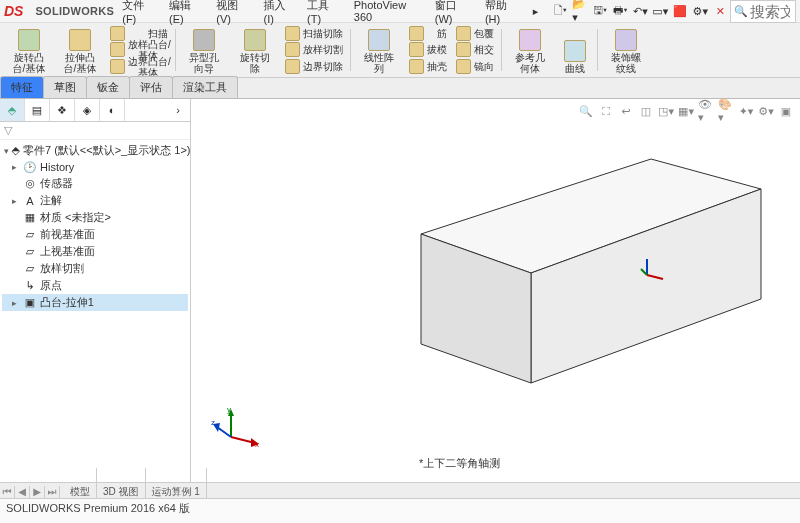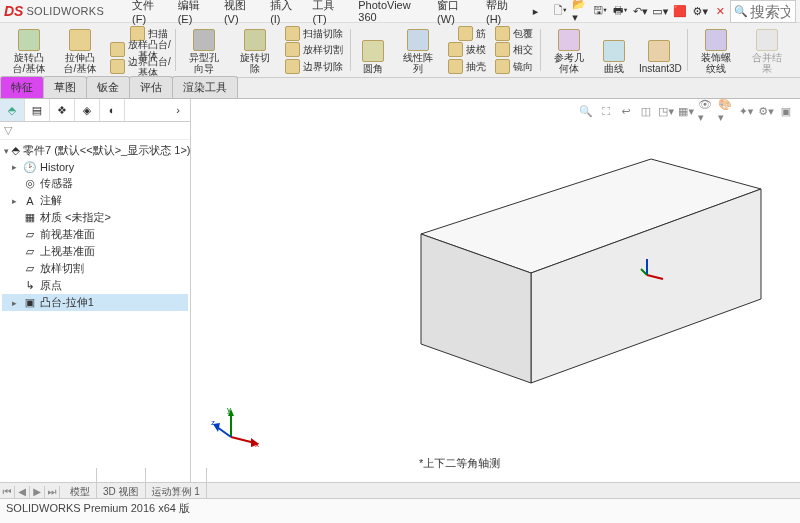--- a/index.html
+++ b/index.html
@@ -1,36 +1,36 @@
 <!DOCTYPE html>
 <html><head>
 <meta charset="utf-8">
 <style>
   html,body{margin:0;padding:0;width:800px;height:523px;font-family:"Microsoft YaHei",Arial,sans-serif;font-size:11px;color:#333;background:#fff;overflow:hidden}
   .menubar{display:flex;align-items:center;height:22px;background:#f5f5f5;border-bottom:1px solid #ddd;padding:0 4px;gap:2px}
-  .logo{display:flex;align-items:center;gap:3px;margin-right:20px}
+  .logo{display:flex;align-items:center;gap:12px;margin-right:0}
   .logo-ds{font-weight:bold;font-style:italic;color:#d62828;font-size:14px}
-  .logo-text{font-weight:normal;color:#555;letter-spacing:0.3px}
+  .logo-text{font-weight:bold;color:#555;letter-spacing:0.3px}
   .menu-item{padding:2px 6px;cursor:default}
   .qtb{display:flex;align-items:center;gap:4px;margin-left:6px}
   .qtb .ico{width:16px;height:16px;display:flex;align-items:center;justify-content:center}
   .search-box{display:flex;align-items:center;margin-left:auto;border:1px solid #ccc;padding:1px 3px;background:#fff;color:#888}
   .search-box input{border:none;outline:none;width:40px;font-size:15px}
   .ribbon{display:flex;background:#f0f0f0;border-bottom:1px solid #ccc;height:50px;max-height:50px;min-height:50px;padding:2px 4px;gap:1px}
   .ribbon .rbtn{display:flex;flex-direction:column;align-items:center;justify-content:flex-end;padding:1px 5px;min-width:28px;text-align:center;line-height:1.1;cursor:default}
-  .ribbon .rbtn.small{flex-direction:row;justify-content:flex-end;min-width:0;padding:0 4px;font-size:10px;gap:3px;height:15px}
+  .ribbon .rbtn.small{flex-direction:row;justify-content:space-between;min-width:0;padding:0 4px;font-size:10px;gap:3px;height:15px}
   .ribbon .col{display:flex;flex-direction:column;justify-content:space-around}
   .ribbon .sep{width:1px;background:#ccc;margin:4px 2px}
   .ribbon .ico{width:20px;height:20px;background:#e8d090;border:1px solid #b8a060;border-radius:2px;margin-bottom:1px}
   .ribbon .ico.s{width:13px;height:13px;margin:0}
   .ribbon .lbl{font-size:10px;color:#333;max-width:40px;word-break:keep-all}
   .ribbon .dim{opacity:.45}
   .tabs{display:flex;background:#eee;border-bottom:1px solid #bbb;height:20px;align-items:flex-end}
   .tabs .tab{padding:3px 10px;border:1px solid #bbb;border-bottom:none;background:#e2e2e2;margin-right:-1px;font-size:11px;border-radius:3px 3px 0 0}
-  .tabs .tab.active{background:#d946ef}
+  .tabs .tab.active{background:#3b82f6}
   .workspace{display:flex;height:408px;position:relative}
   .left-panel{width:190px;border-right:1px solid #ccc;display:flex;flex-direction:column;background:#fff}
   .lp-icons{display:flex;gap:0;border-bottom:1px solid #ccc;height:22px}
   .lp-icons .lpi{width:24px;height:22px;display:flex;align-items:center;justify-content:center;border-right:1px solid #ddd}
   .lp-sub{display:flex;gap:6px;padding:2px 4px;border-bottom:1px solid #eee}
   .tree{flex:1;overflow:auto;padding:2px 2px}
   .tree-item{display:flex;align-items:center;gap:3px;padding:1px 2px 1px 10px;font-size:11px;white-space:nowrap}
   .tree-item.root{padding-left:2px;font-weight:normal}
   .tree-item.sel{background:#cde6f7}
   .tree-item .arrow{width:8px;color:#666;font-size:9px}
@@ -127,24 +127,20 @@
         <div class="ico s"></div>
         <span class="lbl">放样切割</span>
       </div>
     <div class="rbtn small">
         <div class="ico s"></div>
         <span class="lbl">边界切除</span>
       </div>
   </div>
   <div class="sep"></div>
   <div class="rbtn">
-      <div class="ico" style="background:#d8d8a8"></div>
-      <div class="lbl">圆角</div>
-    </div>
-  <div class="rbtn">
       <div class="ico" style="background:#c8d8e8"></div>
       <div class="lbl">线性阵
 列</div>
     </div>
   <div class="col">
     <div class="rbtn small">
         <div class="ico s"></div>
         <span class="lbl">筋</span>
       </div>
     <div class="rbtn small">
@@ -173,34 +169,25 @@
   <div class="sep"></div>
   <div class="rbtn">
       <div class="ico" style="background:#e0c8e8"></div>
       <div class="lbl">参考几
 何体</div>
     </div>
   <div class="rbtn">
       <div class="ico" style="background:#c8e0e8"></div>
       <div class="lbl">曲线</div>
     </div>
-  <div class="rbtn">
-      <div class="ico" style="background:#e8d0a8"></div>
-      <div class="lbl">Instant3D</div>
-    </div>
   <div class="sep"></div>
   <div class="rbtn">
       <div class="ico" style="background:#d0c8e8"></div>
       <div class="lbl">装饰螺
 纹线</div>
-    </div>
-  <div class="rbtn dim">
-      <div class="ico" style="background:#ddd"></div>
-      <div class="lbl">合并结
-果</div>
     </div>
 </div>
 
 <div class="tabs">
   <div class="tab active">特征</div>
   <div class="tab">草图</div>
   <div class="tab">钣金</div>
   <div class="tab">评估</div>
   <div class="tab">渲染工具</div>
 </div>

